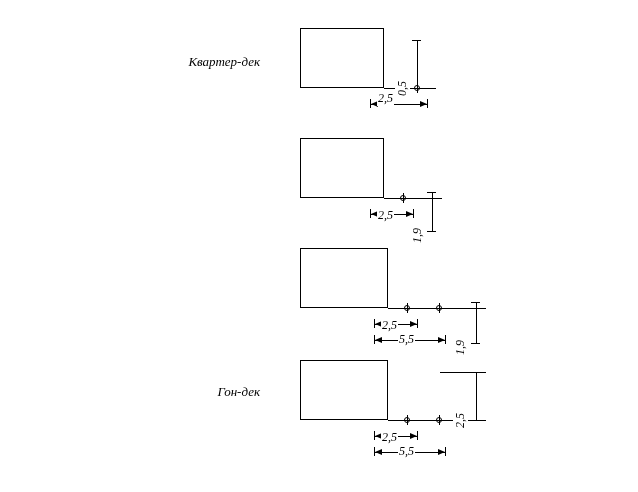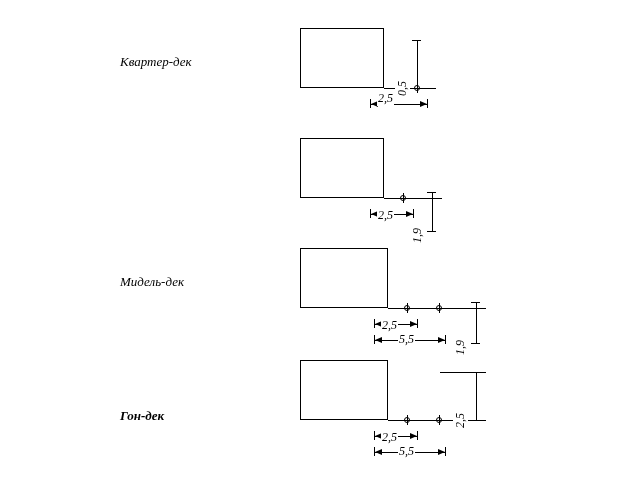--- a/index.html
+++ b/index.html
@@ -14,21 +14,21 @@
     background: #ffffff;
     font-family: "Liberation Serif", serif;
     overflow: hidden;
   }
   .deck-label {
     position: absolute;
     font-style: italic;
     font-size: 13px;
     color: #000000;
     white-space: nowrap;
-    text-align: left;
+    text-align: right;
   }
   .box {
     position: absolute;
     border: 1.4px solid #000000;
     background: #ffffff;
     box-sizing: border-box;
   }
   .hline {
     position: absolute;
     height: 0;
@@ -136,21 +136,20 @@
 
   <div class="marker" style="left:400px; top:195px;"></div>
 
   <div class="hline" style="left:370px; top:214px; width:44px;"></div>
   <div class="arrow-l" style="left:371px; top:211px;"></div>
   <div class="arrow-r" style="left:406px; top:211px;"></div>
   <div class="tick" style="left:370px; top:209px;"></div>
   <div class="tick" style="left:413px; top:209px;"></div>
   <div class="dim-text" style="left:377px; top:208px;">2,5</div>
 
-  <div class="deck-label" style="left:120px; top:274px; width:140px;">Мидель-дек</div>
 
   <div class="box" style="left:300px; top:248px; width:88px; height:60px;"></div>
 
   <div class="hline" style="left:388px; top:308px; width:98px;"></div>
 
   <div class="vline" style="left:476px; top:302px; height:42px;"></div>
   <div class="tick-h" style="left:471px; top:302px;"></div>
   <div class="tick-h" style="left:471px; top:343px;"></div>
   <div class="dim-text vert" style="left:468px; top:341px;">1,9</div>
 
@@ -164,21 +163,21 @@
   <div class="tick" style="left:417px; top:319px;"></div>
   <div class="dim-text" style="left:381px; top:318px;">2,5</div>
 
   <div class="hline" style="left:374px; top:340px; width:72px;"></div>
   <div class="arrow-l" style="left:375px; top:337px;"></div>
   <div class="arrow-r" style="left:438px; top:337px;"></div>
   <div class="tick" style="left:374px; top:335px;"></div>
   <div class="tick" style="left:445px; top:335px;"></div>
   <div class="dim-text" style="left:398px; top:332px;">5,5</div>
 
-  <div class="deck-label" style="left:120px; top:408px; width:140px;font-weight:bold;">Гон-дек</div>
+  <div class="deck-label" style="left:120px; top:384px; width:140px;">Гон-дек</div>
 
   <div class="box" style="left:300px; top:360px; width:88px; height:60px;"></div>
 
   <div class="hline" style="left:388px; top:420px; width:98px;"></div>
 
   <div class="hline" style="left:440px; top:372px; width:46px;"></div>
 
   <div class="vline" style="left:476px; top:372px; height:48px;"></div>
   <div class="dim-text vert" style="left:468px; top:414px;">2,5</div>
 

